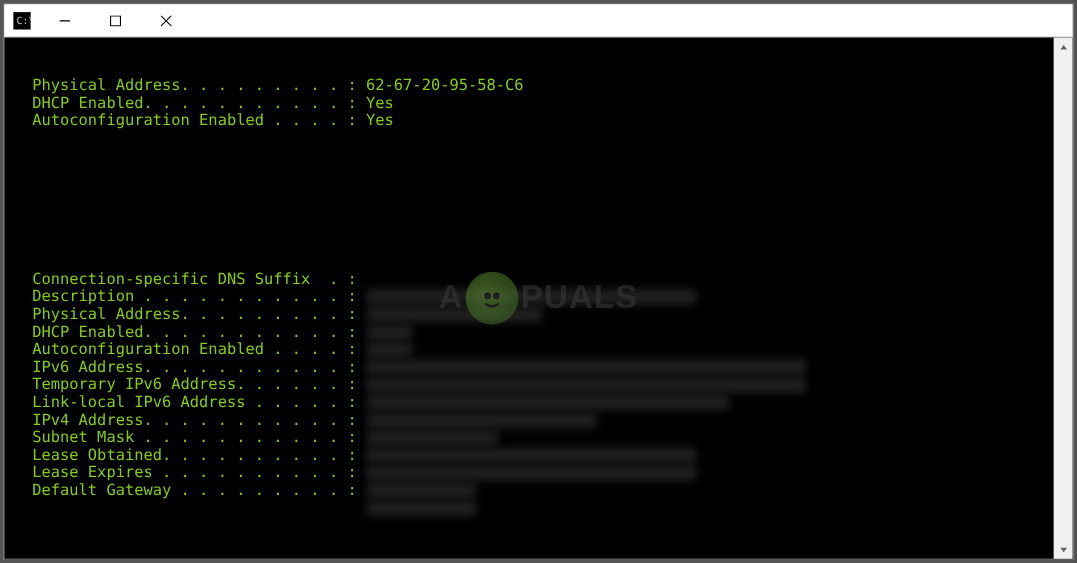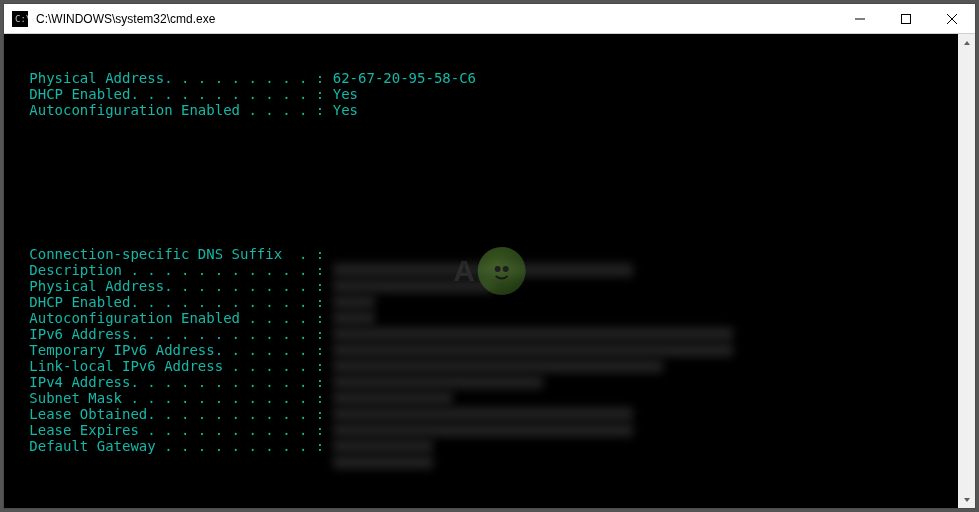--- a/index.html
+++ b/index.html
@@ -9,41 +9,40 @@
     .ico { width: 16px; height: 16px; margin: 0 8px 0 8px; display: flex; align-items: center; justify-content: center; }
     .ico svg { display:block; }
     .title { flex: 1; font-size: 12px; color: #000; line-height: 30px; }
     .controls { display: flex; height: 100%; }
     .ctrl { width: 46px; height: 100%; display: flex; align-items: center; justify-content: center; color: #000; }
     .ctrl svg { display:block; }
     .client { flex: 1; background: #000; position: relative; overflow: hidden; }
     .scrollbar { position: absolute; right: 0; top: 0; bottom: 0; width: 17px; background: #f0f0f0; display: flex; flex-direction: column; }
     .sb-btn { height: 17px; background: #f0f0f0; display:flex; align-items:center; justify-content:center; color:#606060; }
     .sb-track { flex: 1; background: #f0f0f0; }
-    .console { position: absolute; left: 0; right: 17px; top: 0; bottom: 0; padding: 4px 0 0 0; font-family: Consolas, "Lucida Console", monospace; font-size: 14px; line-height: 16px; color: #14b8a6; white-space: pre; overflow: hidden; }
+    .console { position: absolute; left: 0; right: 17px; top: 0; bottom: 0; padding: 4px 0 0 0; font-family: Consolas, "Lucida Console", monospace; font-size: 14px; line-height: 16px; color: #84cc16; white-space: pre; overflow: hidden; }
     .line { height: 16px; display: flex; }
     .label { white-space: pre; }
     .redact { display: inline-block; height: 14px; border-radius: 3px; background: #202020; filter: blur(4px); margin-top: 1px; }
     .watermark { position: absolute; left: 50%; top: 50%; transform: translate(-50%, -50%); display:flex; align-items:center; gap:2px; opacity: 0.55; pointer-events:none; }
     .watermark .logo { width: 48px; height: 48px; border-radius: 50%; background: radial-gradient(circle at 40% 35%, #6a9a3a 0%, #4a7a2a 55%, #355520 100%); display:flex;align-items:center;justify-content:center;}
     .watermark .txt { font-family: Arial, sans-serif; font-weight: 700; font-size: 30px; color: #3a3a3a; letter-spacing: 1px; }
     .blank { height:16px; }
   </style>
 </head>
 <body>
 
 <div class="window">
   <div class="titlebar">
     <span class="ico">
       <svg width="16" height="16" viewBox="0 0 16 16">
           <rect x="0" y="0" width="16" height="16" fill="#000"></rect>
           <text x="3" y="11" font-family="Consolas,monospace" font-size="9" fill="#c0c0c0">C:\</text>
         </svg>
     </span>
-    <div class="title">C:\WINDOWS\system32\cmd.exe</div>
     <div class="controls">
       <div class="ctrl">
         <svg width="10" height="10" viewBox="0 0 10 10">
             <path d="M0 5 H10" stroke="#000" stroke-width="1"></path>
           </svg>
       </div>
       <div class="ctrl">
         <svg width="10" height="10" viewBox="0 0 10 10">
             <rect x="0.5" y="0.5" width="9" height="9" fill="none" stroke="#000" stroke-width="1"></rect>
           </svg>
@@ -67,20 +66,21 @@
 
     <div class="watermark">
       <span class="txt">A</span>
       <span class="logo">
         <svg width="30" height="30" viewBox="0 0 30 30">
             <circle cx="11" cy="13" r="3" fill="#222"></circle>
             <circle cx="19" cy="13" r="3" fill="#222"></circle>
             <path d="M9 20 Q15 25 21 20" stroke="#222" stroke-width="2" fill="none"></path>
           </svg>
       </span>
+      <span class="txt">PUALS</span>
     </div>
 
     <div class="scrollbar">
       <div class="sb-btn">
         <svg width="8" height="8" viewBox="0 0 8 8">
             <path d="M4 2 L7 6 L1 6 Z" fill="#606060"></path>
           </svg>
       </div>
       <div class="sb-track"></div>
       <div class="sb-btn">

